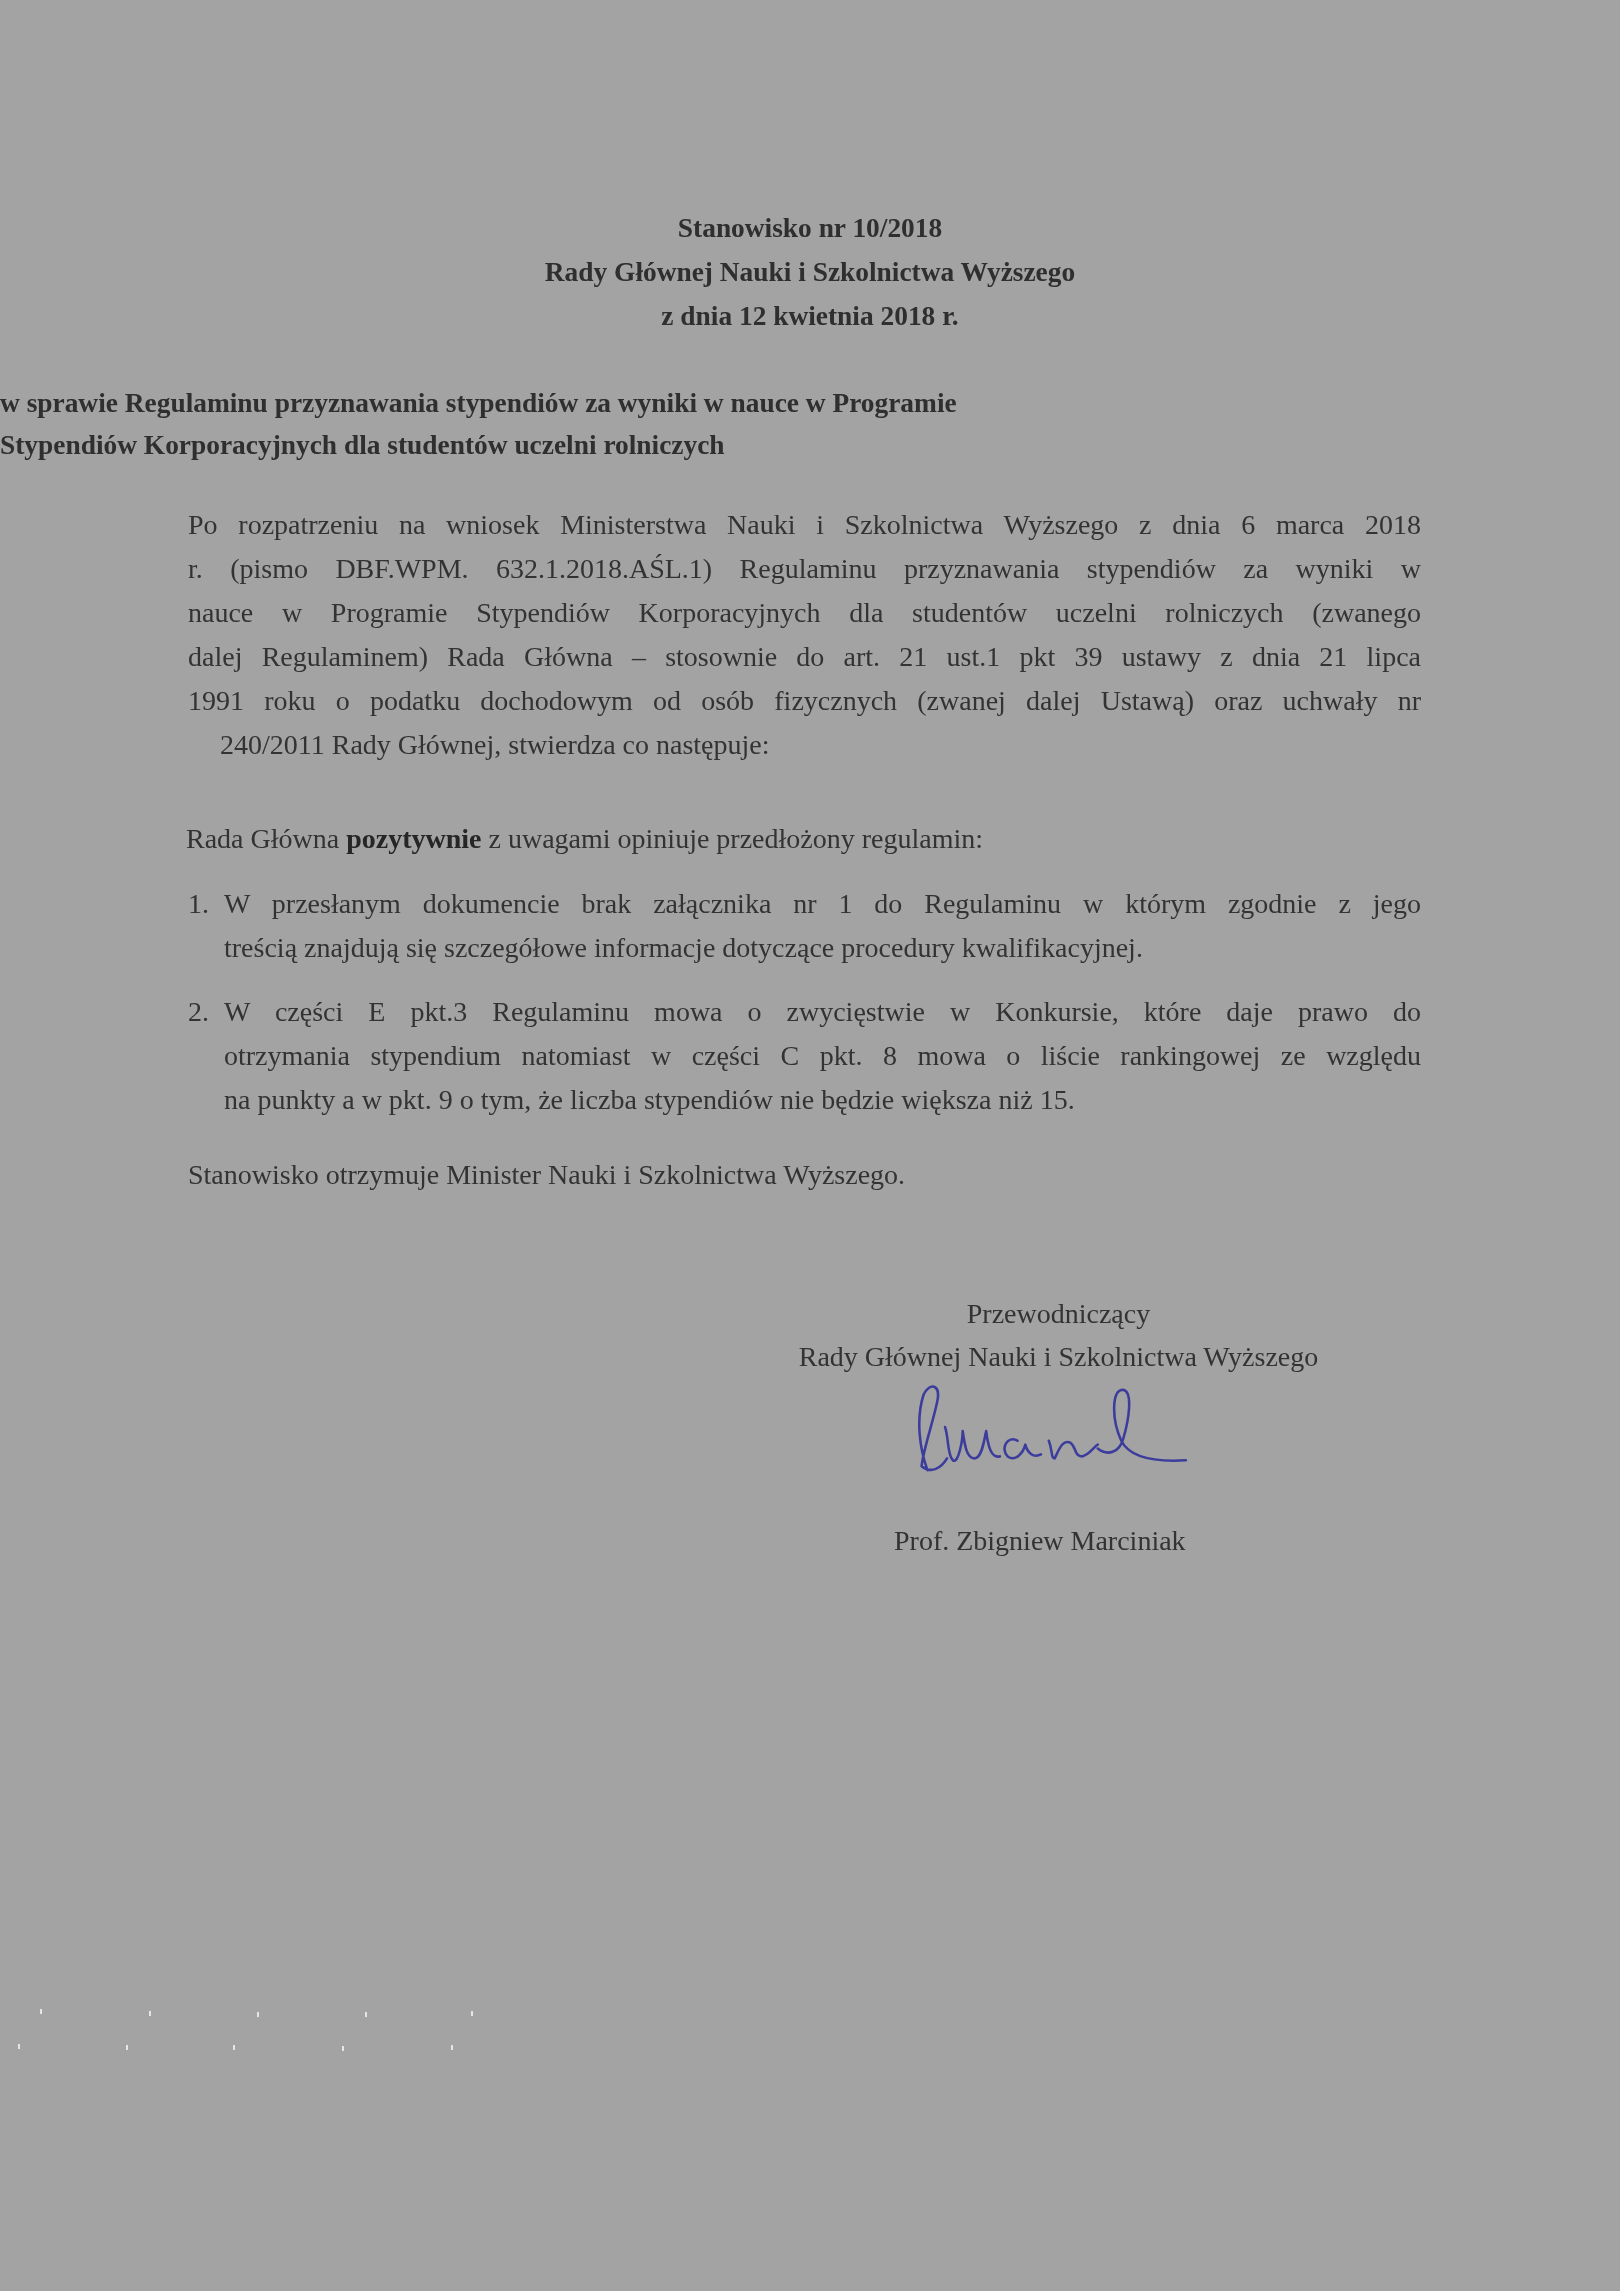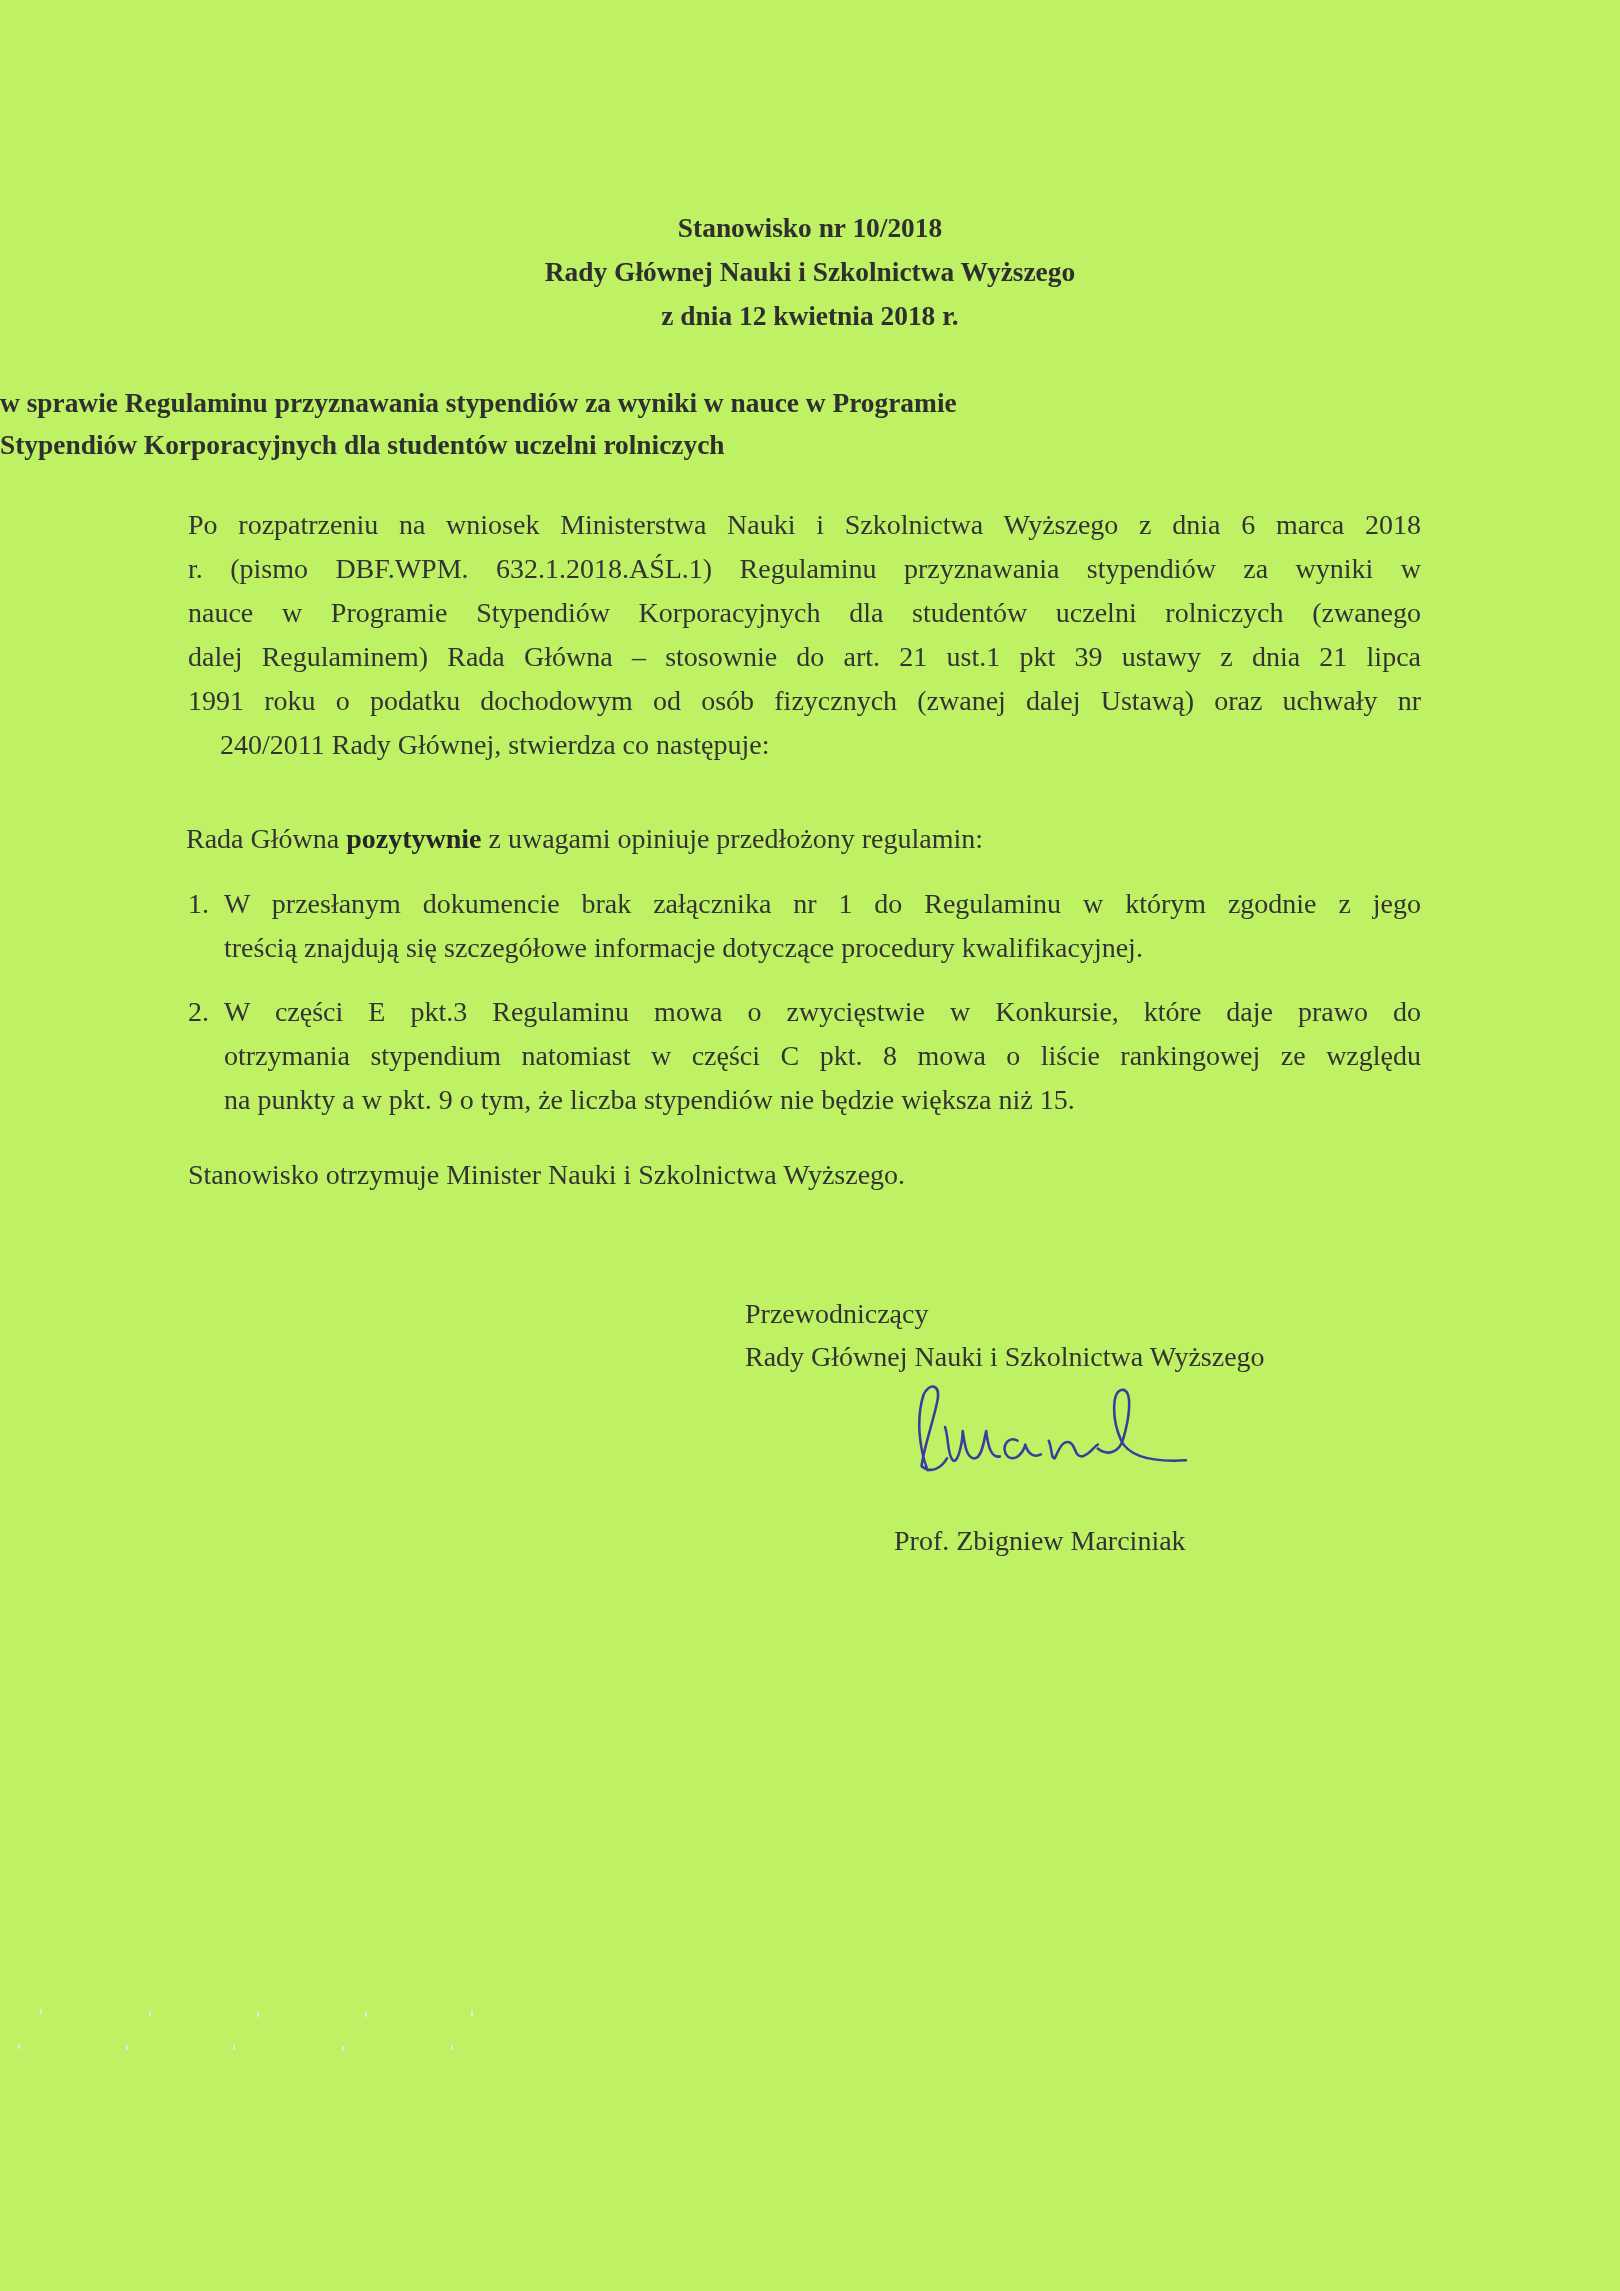--- a/index.html
+++ b/index.html
@@ -11,21 +11,21 @@
       width: 1620px;
       height: 2292px;
       position: relative;
       overflow: hidden;
       color: #2e2e2e;
       font-family: "Liberation Serif", "DejaVu Serif", serif;
     }
     .page {
       position: absolute;
       inset: 0;
-      background: #bef264;
+      background: #a3a3a3;
     }
     .title-block {
       position: absolute;
       left: 0;
       width: 1620px;
       top: 206px;
       text-align: center;
       font-weight: bold;
       font-size: 27.4px;
       line-height: 44px;
@@ -97,21 +97,21 @@
     .list-item .line.last { text-align-last: left; }
     .closing {
       top: 1153px;
       white-space: nowrap;
     }
     .signature-block {
       position: absolute;
       left: 745px;
       width: 627px;
       top: 1292px;
-      text-align: left;
+      text-align: center;
       font-size: 28px;
       line-height: 43px;
       color: #333333;
     }
     .signature-block div { white-space: nowrap; }
     .sig-graphic {
       position: absolute;
       left: 902px;
       top: 1380px;
       width: 323px;

